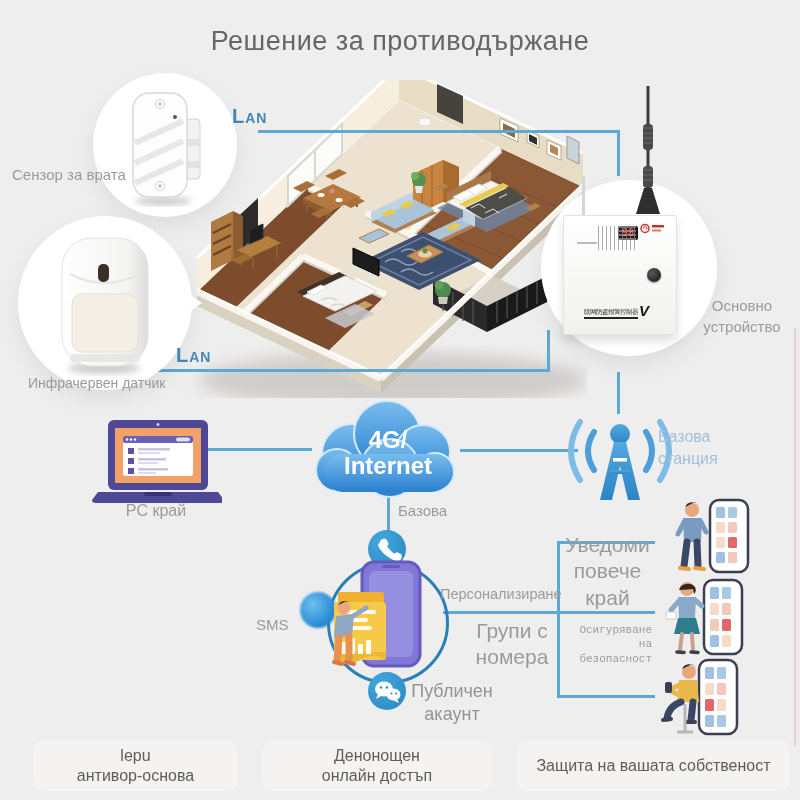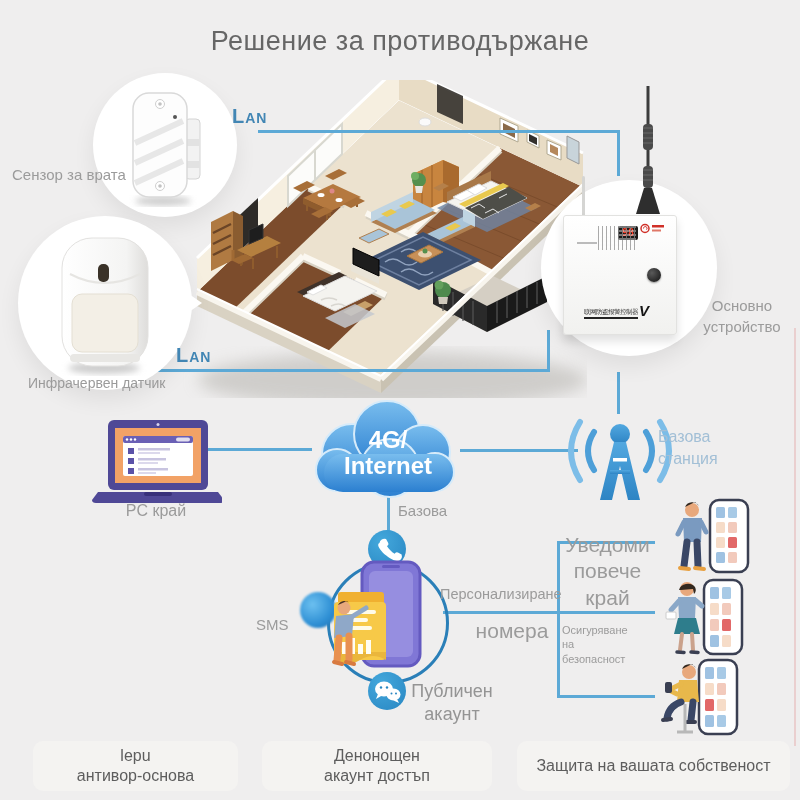--- a/index.html
+++ b/index.html
@@ -4,21 +4,21 @@
 <style>
   html,body{margin:0;padding:0;}
   body{width:800px;height:800px;background:#efeeee;font-family:"Liberation Sans",sans-serif;position:relative;overflow:hidden;}
   .abs{position:absolute;}
   .title{width:800px;text-align:center;top:26px;font-size:27px;color:#666;letter-spacing:.5px;}
   .glabel{color:#9b9b9b;}
   .lan{font-variant:small-caps;color:#4286b4;font-size:20px;font-weight:600;letter-spacing:1px;}
   .bline{background:#5ca9d6;z-index:3;}
   .wcircle{background:#fff;border-radius:50%;z-index:4;box-shadow:0 10px 22px rgba(0,0,0,.07);}
   .annot-big{font-size:21px;color:#9b9b9b;text-align:center;line-height:1.25;}
-  .annot-small{font-size:11px;color:#9b9b9b;text-align:left;line-height:1.3;}
+  .annot-small{font-size:11px;color:#9b9b9b;text-align:right;line-height:1.3;font-family:Liberation Mono, monospace;}
   .footer-card{top:741px;height:50px;background:#f4f3f1;border-radius:10px;z-index:7;
     display:flex;align-items:center;justify-content:center;text-align:center;
     color:#5d5d5d;font-size:16px;line-height:1.25;}
   .panel{background:linear-gradient(#ffffff,#f1f1ef);border:1px solid #e2e2e0;border-radius:3px;z-index:6;}
   .seg{background:#1a1a1a;border-radius:2px;color:#ff3b24;font-family:"DejaVu Sans Mono",monospace;
     font-size:10px;font-weight:bold;text-align:center;line-height:14px;margin-left:41px;}
   .indicators{background:
      repeating-linear-gradient(to right,#8f8f8f 0 1px,transparent 1px 4px),
      repeating-linear-gradient(to bottom,rgba(255,255,255,.55) 0 2px,transparent 2px 4px);
      opacity:.75;}
@@ -376,20 +376,21 @@
   <path d="M16,49 a7,7 0 0 1 12,-1 l-3,-3 Z" fill="#4a3328"></path>
   <polygon points="14,60 32,58 30,80 12,82" fill="#8fa8c8"></polygon>
   <path d="M28,62 L44,52" stroke="#8fa8c8" stroke-width="5" stroke-linecap="round"></path>
   <path d="M17,82 L15,104 M27,80 L27,103" stroke="#e89050" stroke-width="7" stroke-linecap="round"></path>
   <path d="M12,106 l8,2 M24,106 l8,2" stroke="#d87a40" stroke-width="4" stroke-linecap="round"></path>
 </svg>
 </div>
 
 <div class="abs glabel" style="left:440px;top:586px;width:115px;text-align:right;font-size:14.5px;z-index:7;">Персонализиране</div>
 <div class="abs annot-big" style="left:462px;top:618px;width:100px;z-index:7;">
+  <div>Групи с</div>
   <div>номера</div>
 </div>
 <div class="abs annot-big" style="left:560px;top:532px;width:95px;z-index:7;">
   <div>Уведоми</div>
   <div>повече</div>
   <div>край</div>
 </div>
 <div class="abs annot-small" style="left:562px;top:623px;width:90px;z-index:7;">
   <div>Осигуряване</div>
   <div>на</div>
@@ -466,18 +467,18 @@
 
 <div class="abs footer-card" style="left:33px;width:205px;">
   <div>
     <div>lepu</div>
     <div>антивор-основа</div>
   </div>
 </div>
 <div class="abs footer-card" style="left:262px;width:230px;">
   <div>
     <div>Денонощен</div>
-    <div>акаунт достъп</div>
+    <div>онлайн достъп</div>
   </div>
 </div>
 <div class="abs footer-card" style="left:517px;width:273px;">
   <div>Защита на вашата собственост</div>
 </div>
 
 </body></html>

